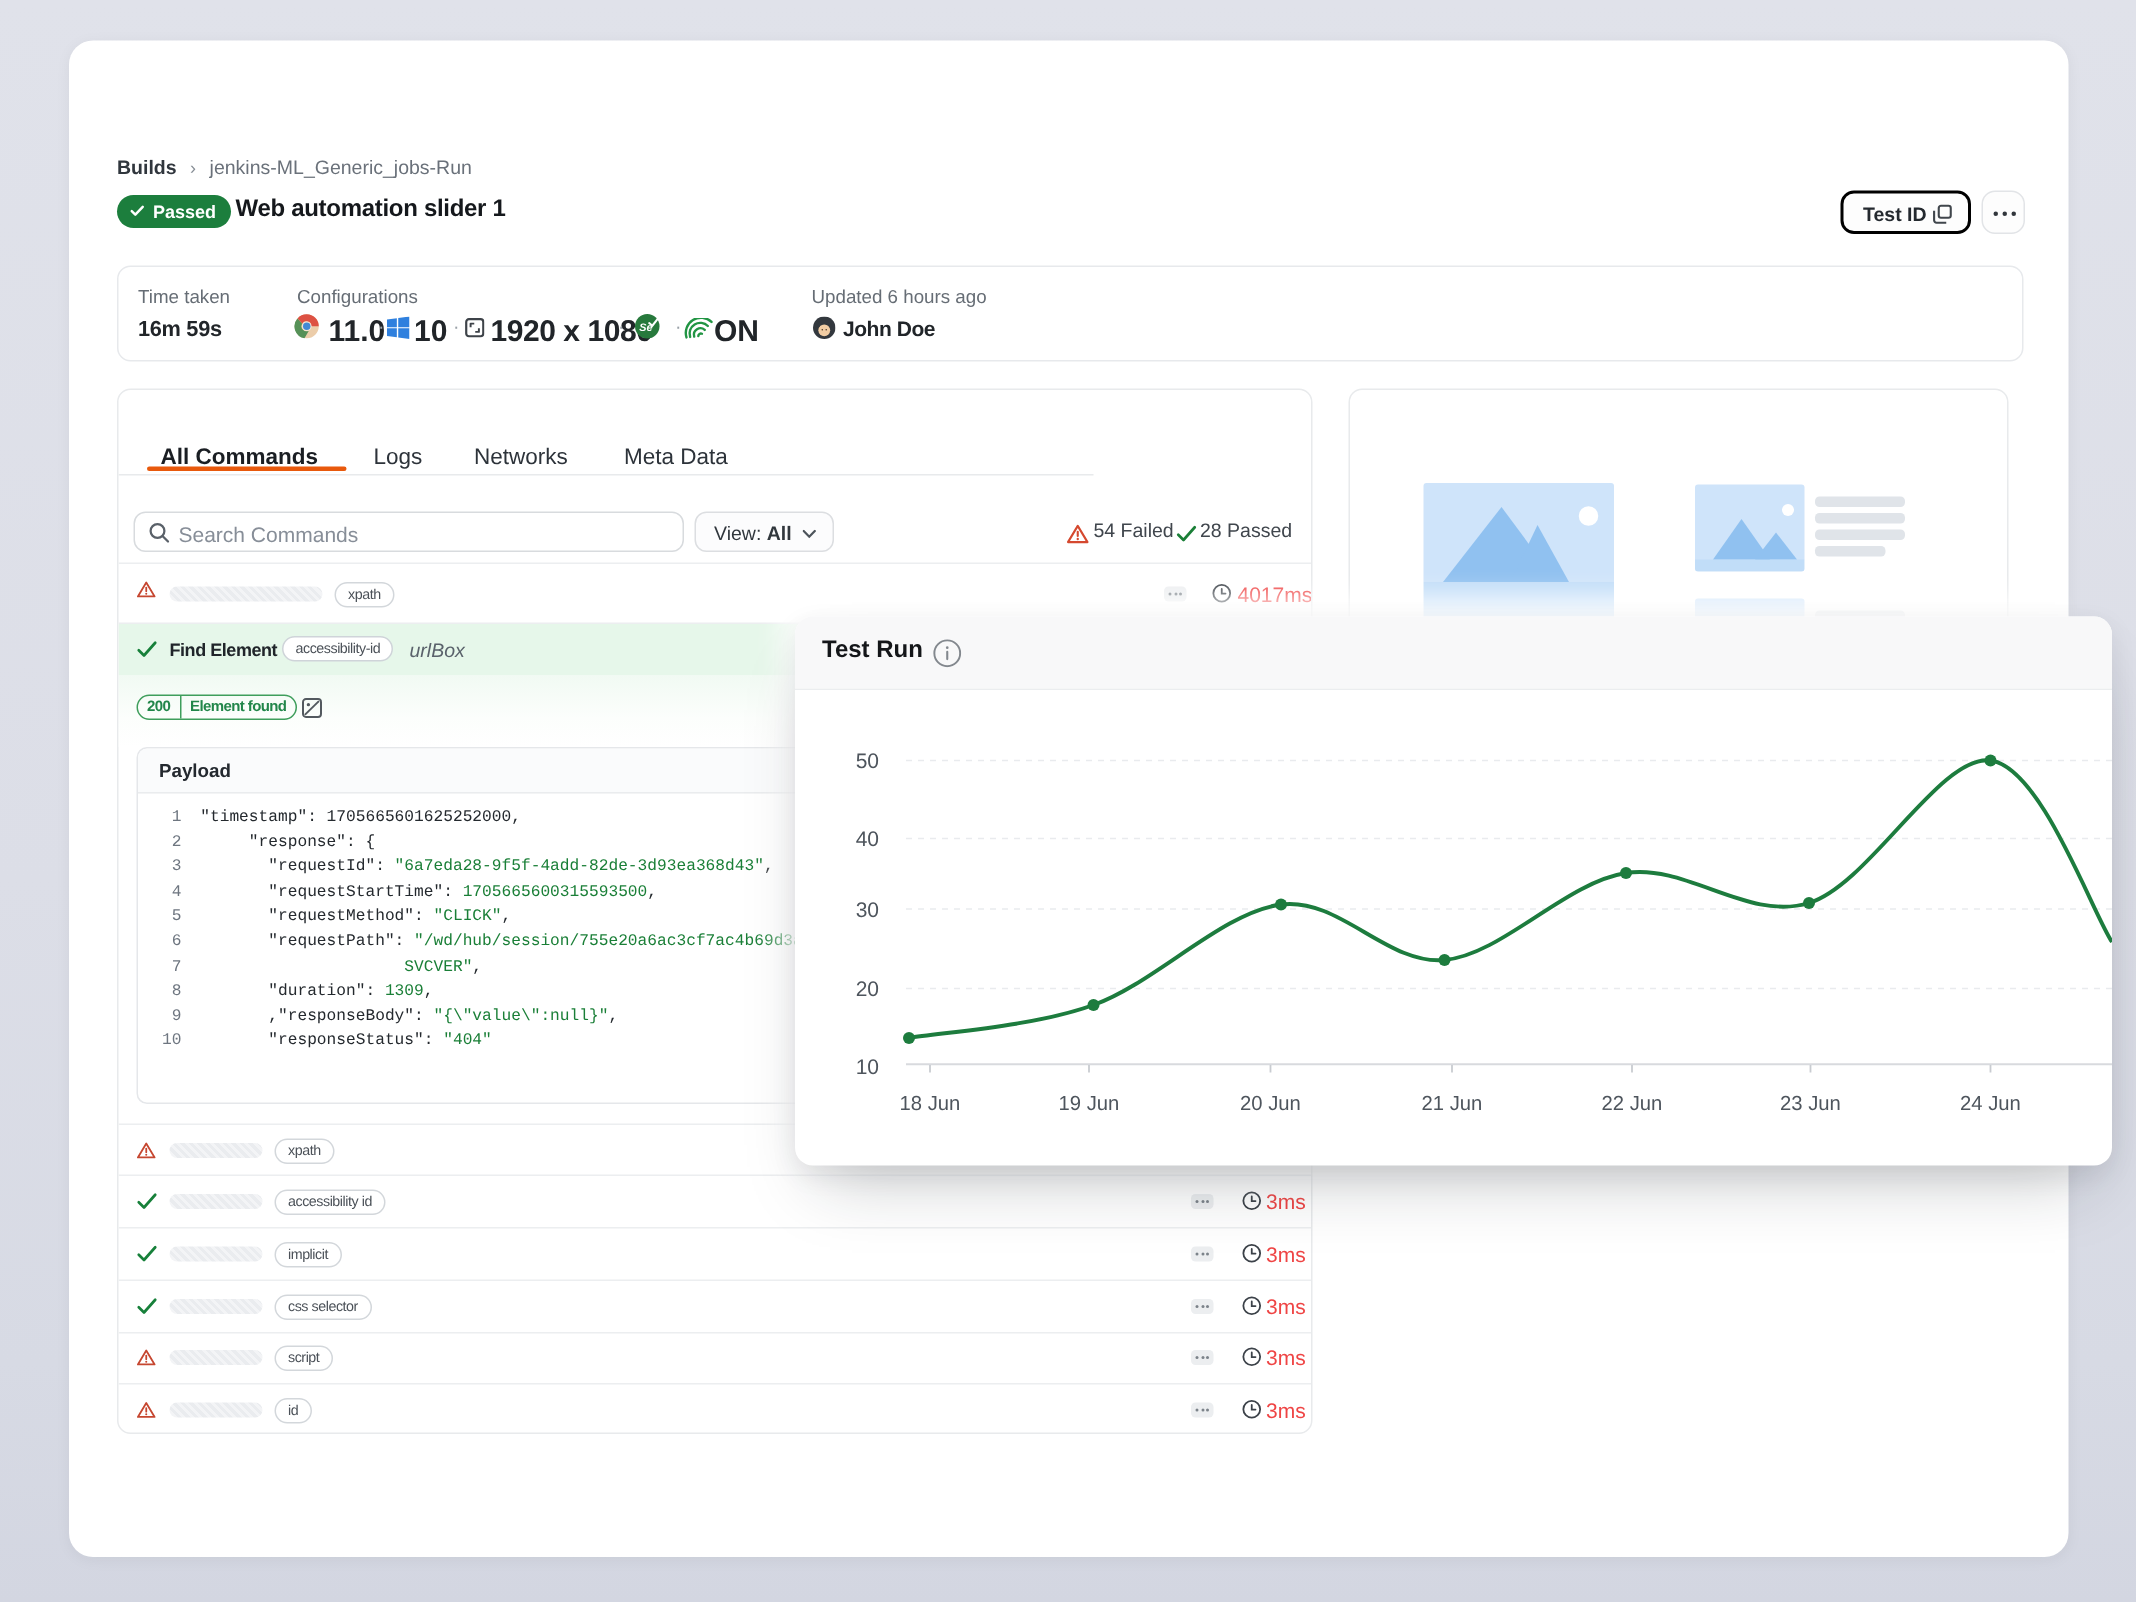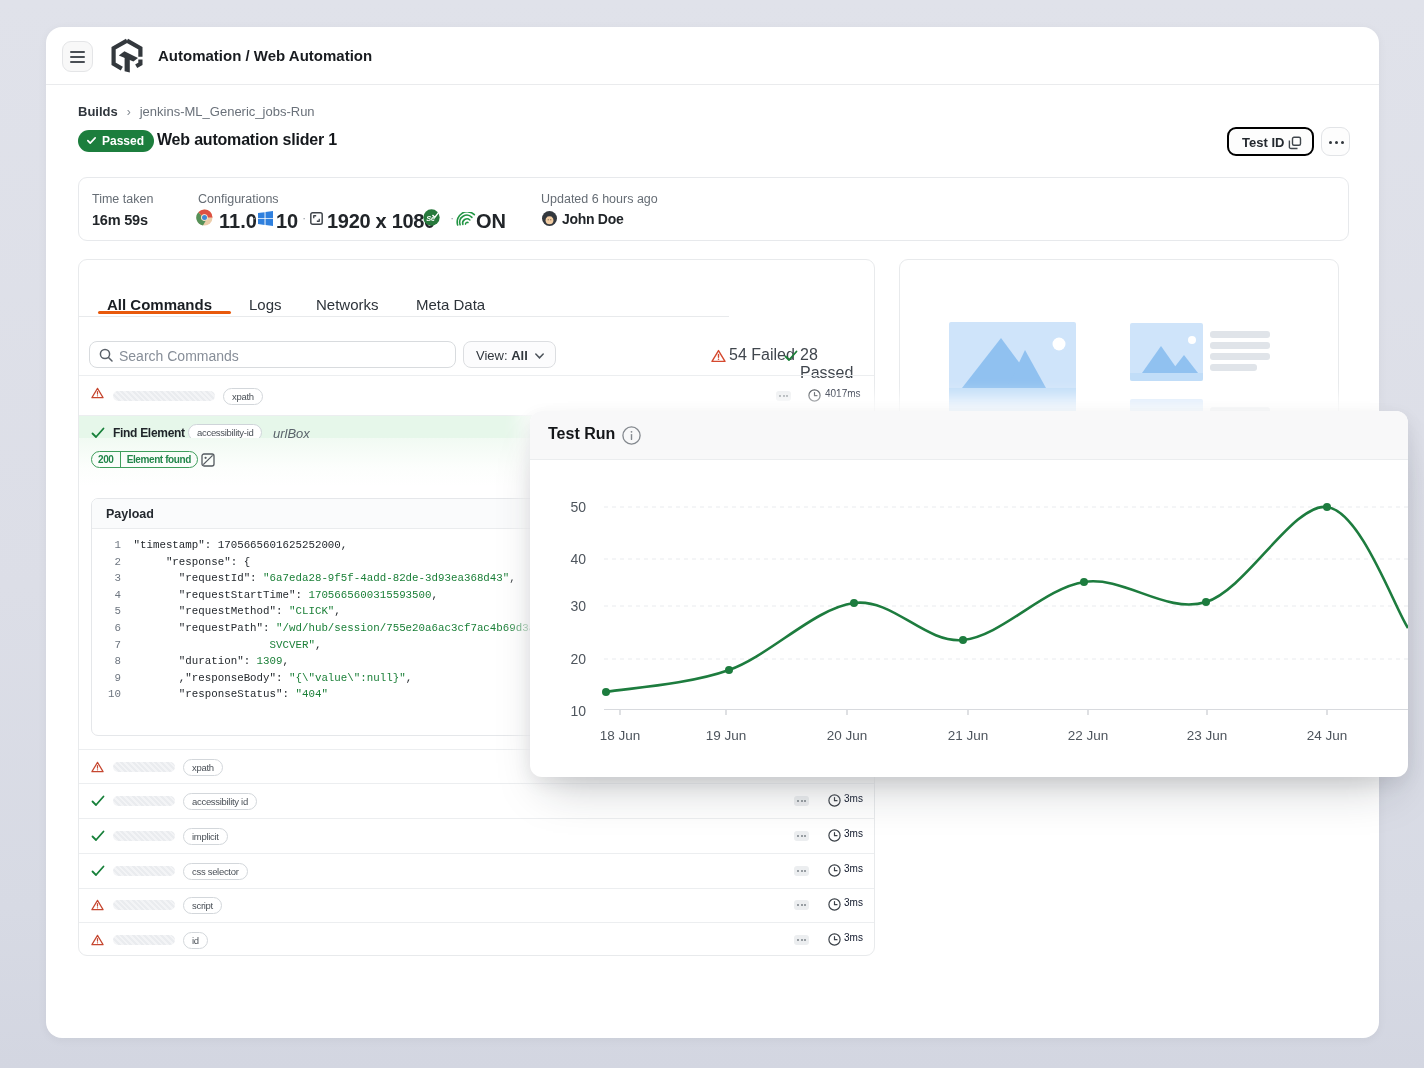--- a/index.html
+++ b/index.html
@@ -40,69 +40,54 @@
   .card { position:absolute; border:1px solid #e8eaec; border-radius:9px; background:#fff; }
   
   .tabs { position:absolute; left:0; top:0; width:650px; height:57px; border-bottom:1px solid #e8eaec; }
   .tab { position:absolute; top:16px; height:57px; line-height:57px; font-size:15px; color:#2d333a;text-align:right; }
   .tab.active { font-weight:700; color:#1a1e23; }
   .tabline { position:absolute; left:19px; top:51px; width:133px; height:3px; background:#e8590c; border-radius:2px; }
   
   .search { position:absolute; left:10px; top:81px; width:367px; height:27px; border:1px solid #d8dbde; border-radius:8px; }
   .search .ph { position:absolute; left:29px; top:6px; font-size:14px; color:#878e98; }
   .viewbtn { position:absolute; left:384px; top:81px; width:93px; height:27px; border:1px solid #dcdee1; border-radius:8px; background:#fcfcfd; font-size:13px; color:#31373d; }
-  .stat { position:absolute; top:86px; font-size:16px; color:#40464d; }
+  .stat { position:absolute; top:86px; font-size:13px; color:#40464d; }
   
   .row { position:absolute; left:0; width:100%; height:35px; border-bottom:1px solid #eceef0; }
   .bar { position:absolute; top:50%; margin-top:-5px; height:10px; border-radius:5px;
          background:repeating-linear-gradient(45deg,#eaecef 0 2px,#f3f4f6 2px 4px); }
   .tagpill { position:absolute; top:50%; margin-top:-8px; height:17px; line-height:15px; border:1px solid #d3d7db; border-radius:9px; padding:0 8px; font-size:9.5px; letter-spacing:-0.3px; color:#4b5158; background:#fff; }
   .dots3 { position:absolute; top:50%; margin-top:-5px; width:15px; height:10px; background:#eceef0; border-radius:3px; text-align:center; }
   .dots3 i { position:absolute; top:4px; width:2px; height:2px; background:#7c838a; border-radius:50%; }
-  .ms { position:absolute; top:50%; margin-top:-8px; font-size:10px; color:#0f172a; }
+  .ms { position:absolute; top:50%; margin-top:-8px; font-size:14px; color:#ef4444; }
   .clock { position:absolute; top:50%; margin-top:-7px; }
   
   .payload { position:absolute; left:12px; top:238px; width:773px; height:238px; border:1px solid #e5e7ea; border-radius:7px; overflow:hidden; background:#fff; }
   .pl-h { height:30px; line-height:30px; background:#fafbfc; border-bottom:1px solid #eaecee; font-size:12.5px; font-weight:700; color:#24292f; padding-left:14px; }
   .code { position:relative; font-family:"Liberation Mono", monospace; font-size:10.8px; line-height:16.6px; padding-top:8px; }
   .cl { white-space:pre; color:#24292e; }
   .cl .n { display:inline-block; width:29px; text-align:right; color:#6e7680; margin-right:6px; font-size:10.8px; }
   .g { color:#1a7f37; }
   
   .grow-row { position:absolute; left:0; top:156px; width:100%; height:34px; background:#e6f7ea; }
-  .gdetail { position:absolute; left:0; top:178px; width:100%; height:48px; background:linear-gradient(180deg,#f1faf3 0%,#fcfefc 60%,#ffffff 100%); }
+  .gdetail { position:absolute; left:0; top:190px; width:100%; height:48px; background:linear-gradient(180deg,#f1faf3 0%,#fcfefc 60%,#ffffff 100%); }
   .chip200 { position:absolute; left:12px; top:13px; height:17px; border:1.2px solid #3f9e5c; border-radius:9px; display:flex; align-items:center; font-size:10px; font-weight:700; letter-spacing:-0.4px; color:#22864a; overflow:hidden; }
   .chip200 .p1 { padding:0 6px; }
   .chip200 .dv { width:1.2px; height:17px; background:#3f9e5c; }
   .chip200 .p2 { padding:0 6px; }
   
   .halo { position:absolute; left:520px; top:398px; width:852px; height:386px; background:rgba(255,255,255,.88); filter:blur(9px); border-radius:20px; }
   .overlay { position:absolute; left:530px; top:411px; width:878px; height:366px; background:#fff; border-radius:12px;
              box-shadow:0 24px 44px -16px rgba(25,30,40,.25), 0 6px 18px rgba(25,30,40,.08); }
   .ov-h { height:49px; background:#f8f8f9; border-bottom:1px solid #ebedef; border-radius:12px 12px 0 0; position:relative; }
   .ov-h .t { position:absolute; left:18px; top:14px; font-size:16px; font-weight:700; color:#141619; }
 </style>
 </head>
 <body>
 <div class="app">
-  <div class="hdr">
-    <div class="burger">
-        <span style="top:9px"></span>
-        <span style="top:14px"></span>
-        <span style="top:19px"></span>
-      </div>
-    <svg class="abs" style="left:63px; top:11px" width="36" height="36" viewBox="0 0 36 36" fill="none">
-      <path d="M18 2.6 L31.4 10.3 V18.8" stroke="#33383d" stroke-width="4.2" fill="none"></path>
-      <path d="M31.4 21.6 V25.9 L27.2 28.3" stroke="#33383d" stroke-width="4.2" fill="none"></path>
-      <path d="M18 2.6 L4.6 10.3 V25.9 L12.8 30.6" stroke="#33383d" stroke-width="4.2" fill="none"></path>
-      <path d="M9.8 17.4 L15.4 13.2 L29 19.9 L24.4 23.5 Z" fill="#33383d"></path>
-      <path d="M15.6 18.6 L20.8 21.2 V34.6 L15.6 33.2 Z" fill="#33383d"></path>
-    </svg>
-    <div class="hdtitle">Automation / Web Automation</div>
-  </div>
 
   <div class="crumbs"><b>Builds</b><span class="sep">›</span>jenkins-ML_Generic_jobs-Run</div>
 
   <div class="pill-passed"><svg width="11" height="11" viewBox="0 0 12 12">
         <path d="M2 6.2 L4.6 8.8 L10 3.2" stroke="#fff" stroke-width="1.8" fill="none" stroke-linecap="round" stroke-linejoin="round"></path>
       </svg>Passed</div>
   <div class="pagetitle">Web automation slider 1</div>
   <div class="btn-testid">
       <span>Test ID</span>
     <svg class="abs" style="left:59px; top:7px" width="14" height="14" viewBox="0 0 14 14" fill="none">

